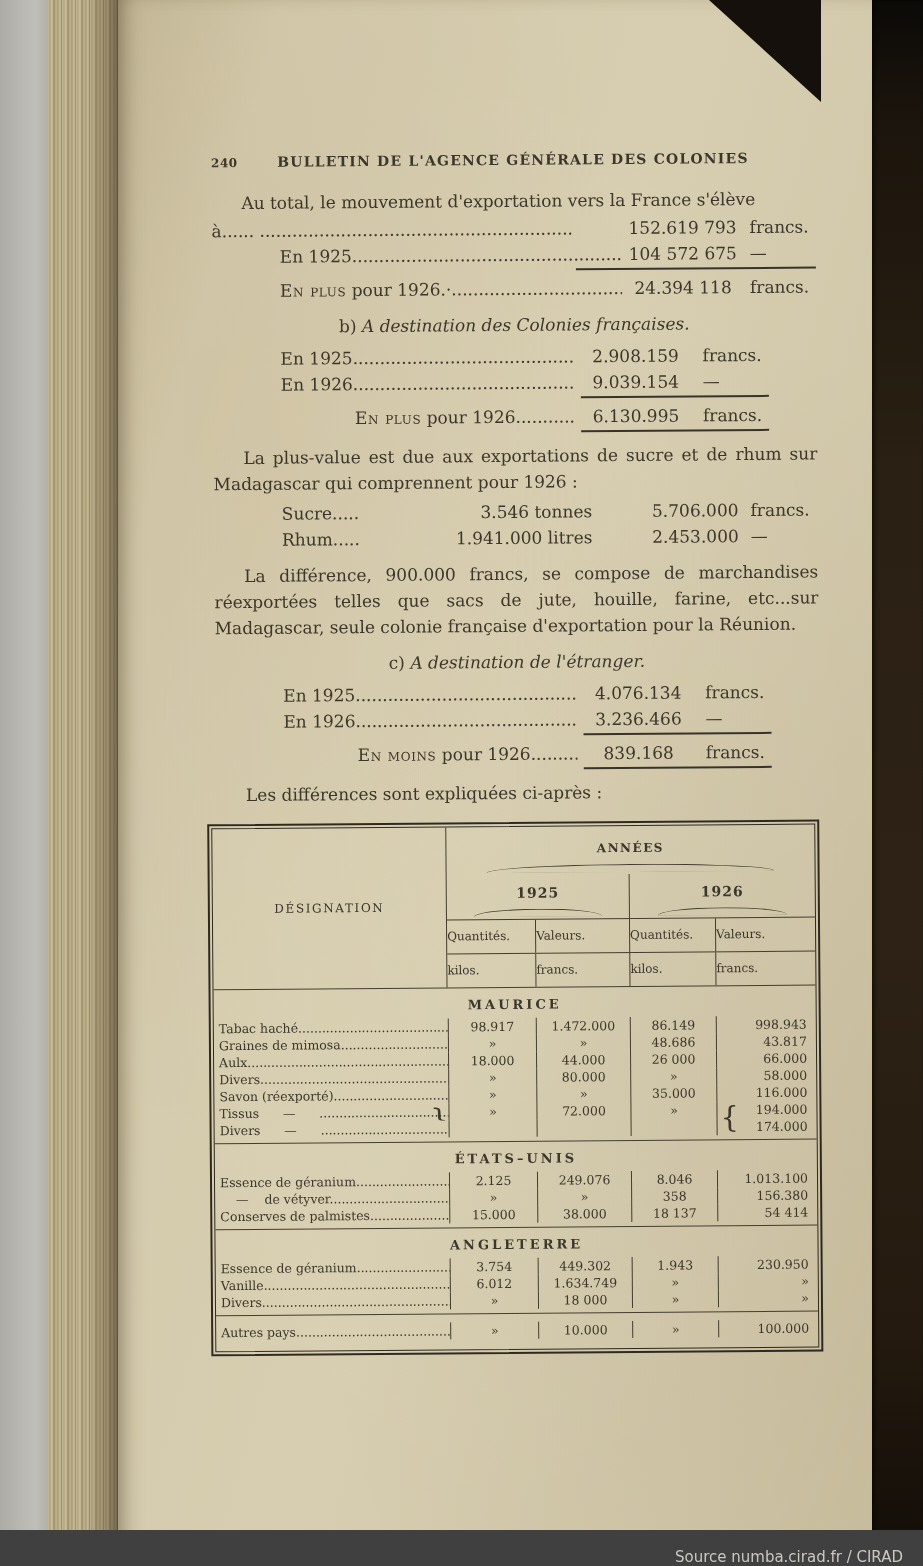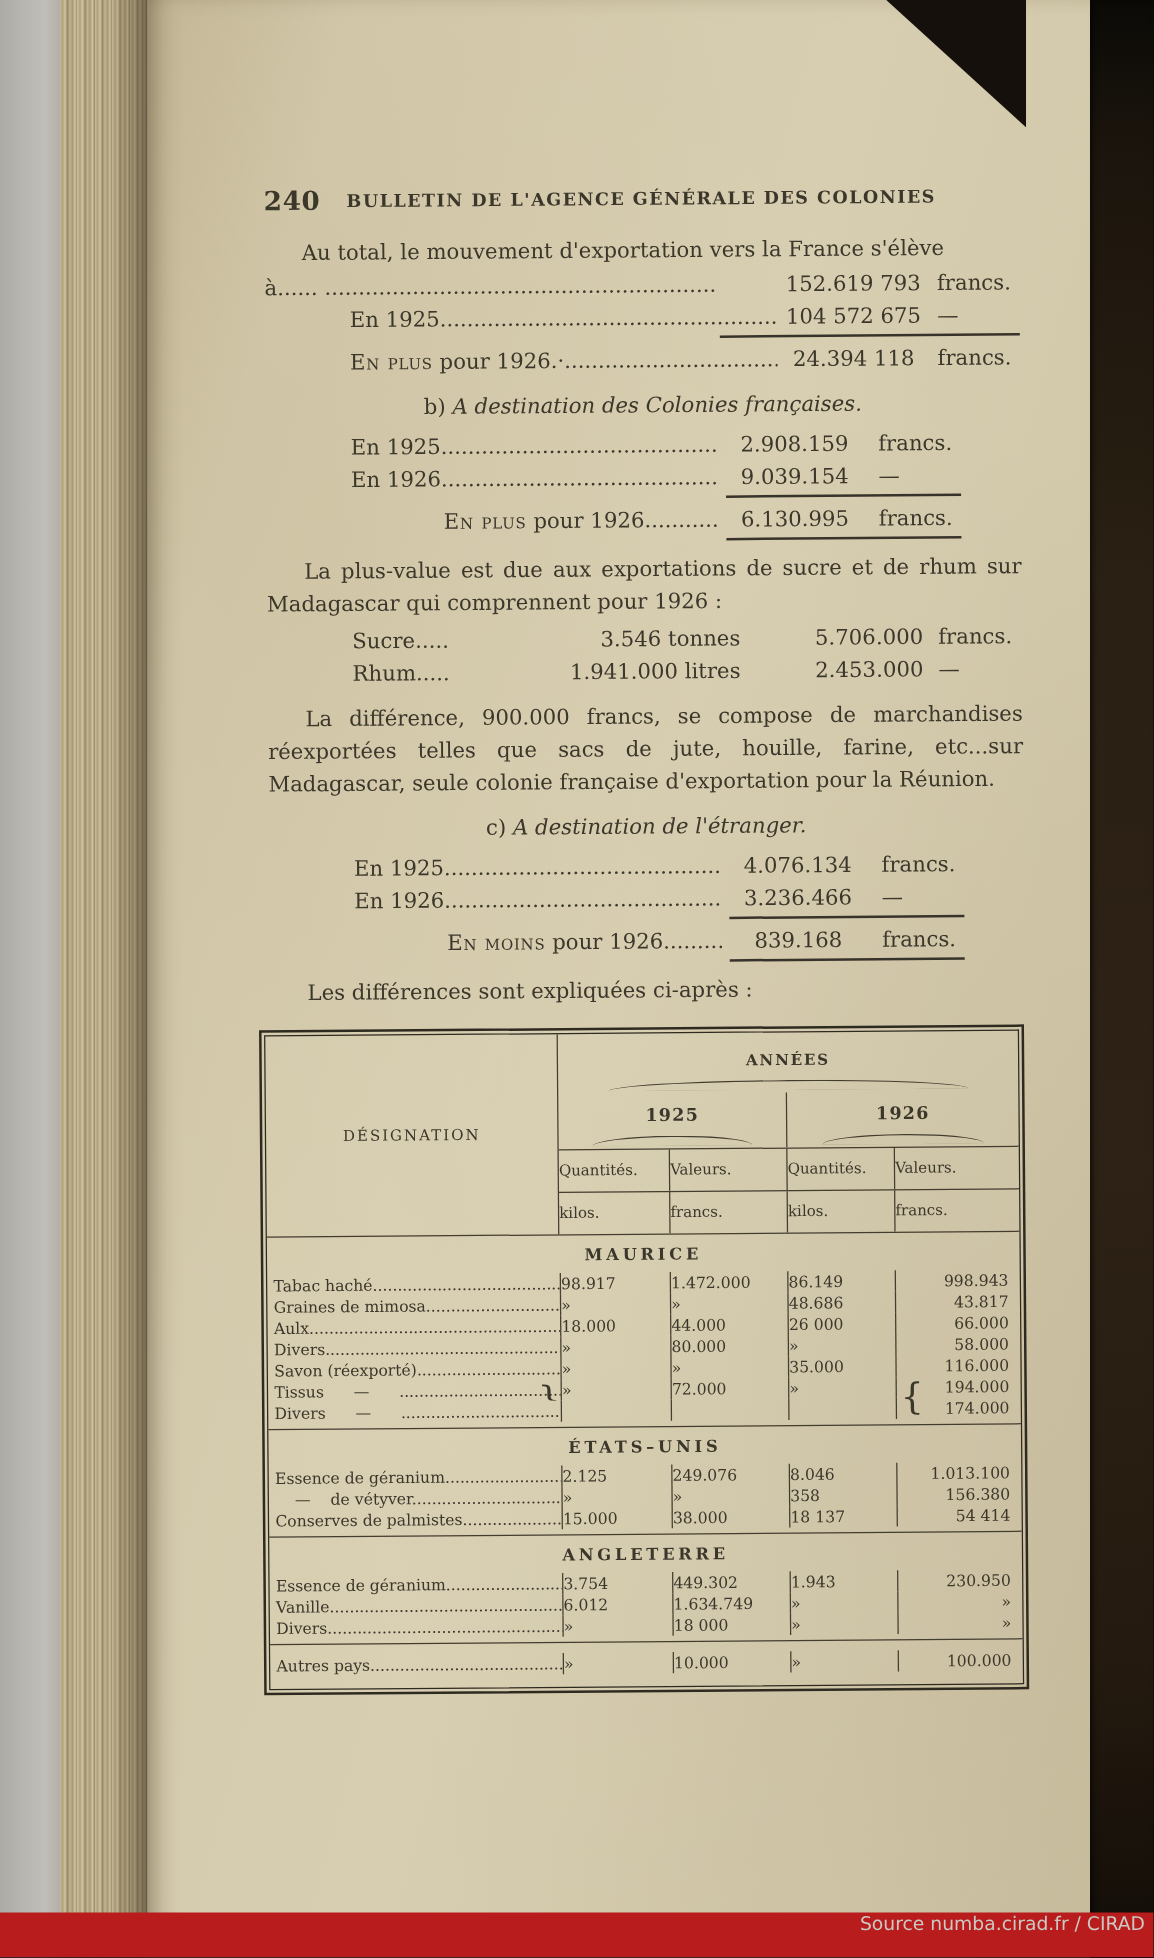--- a/index.html
+++ b/index.html
@@ -50,21 +50,21 @@
     background:#15100b;
     clip-path:polygon(100% 0, 0 0, 100% 100%);
   }
   .content{
     position:relative; padding:146px 54px 0 96px;
     transform:rotate(-0.45deg); transform-origin:50% 40%;
     color:var(--ink); font-size:17px; line-height:26px;
   }
   
   .page-head{ position:relative; height:26px; margin-bottom:16px; }
-  .pagenum{ font-size:21px; font-weight:700; letter-spacing:.5px; }
+  .pagenum{ font-size:12px; font-weight:700; letter-spacing:.5px; }
   .ptitle{
     position:absolute; left:0; right:0; top:1px; text-align:center;
     font-size:14px; font-weight:600; letter-spacing:1.2px;
   }
   p.body-par{ text-align:justify; text-indent:30px; }
   
   .finblock{ margin:2px 0 10px 0; }
   .finblock.narrow{ padding-right:48px; }
   .finline{ display:flex; white-space:pre; }
   .fl-label{ flex:0 1 auto; min-width:0; overflow:hidden; white-space:pre; }
@@ -118,29 +118,29 @@
     display:grid; grid-template-columns:234px 88px 94px 86px 1fr;
     font-size:12.5px; line-height:17px; padding-bottom:10px;
   }
   .t-title{
     grid-column:1 / -1; text-align:center; font-weight:700;
     letter-spacing:3px; font-size:13px; padding:8px 0 5px;
   }
   .t-title.sep{ border-top:1.6px solid var(--tline); margin-top:4px; }
   .t-sep{ grid-column:1 / -1; border-top:1.6px solid var(--tline); margin-top:4px; height:9px; }
   .t-name{ position:relative; padding-left:5px; white-space:pre; overflow:hidden; }
-  .t-num{ position:relative; text-align:left; white-space:nowrap; border-left:1px solid var(--tline); }
+  .t-num{ position:relative; text-align:center; white-space:nowrap; border-left:1px solid var(--tline); }
   .t-num.c3{ text-align:right; padding-right:9px; }
   .brace-r{ position:absolute; right:0; top:2px; font-size:29px; line-height:29px; color:var(--ink); }
   .brace-l{ position:absolute; left:3px; top:2px; font-size:29px; line-height:29px; color:var(--ink); }
   
   .source-bar{
     position:absolute; left:0; bottom:0; width:923px; height:36px;
-    background:#b91c1c; display:flex; align-items:flex-start; justify-content:flex-end;
-    padding-right:7px; z-index:5;
+    background:#404040; display:flex; align-items:flex-end; justify-content:flex-end;
+    padding-right:20px; z-index:5;
   }
   .source-bar span{
     color:#cbc8c2; font-size:15px; font-family:"DejaVu Sans","Liberation Sans",sans-serif;
   }
 </style>
 </head>
 <body>
 
 <div class="stage">
   <div class="left-margin"></div>

